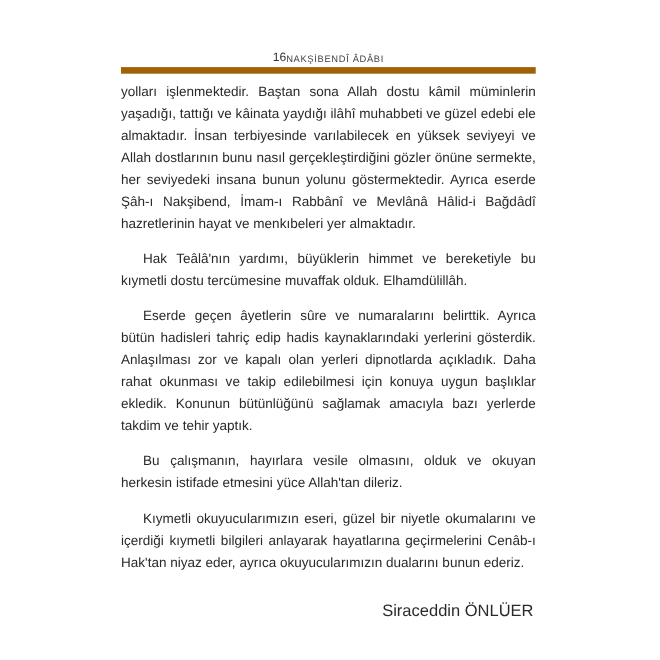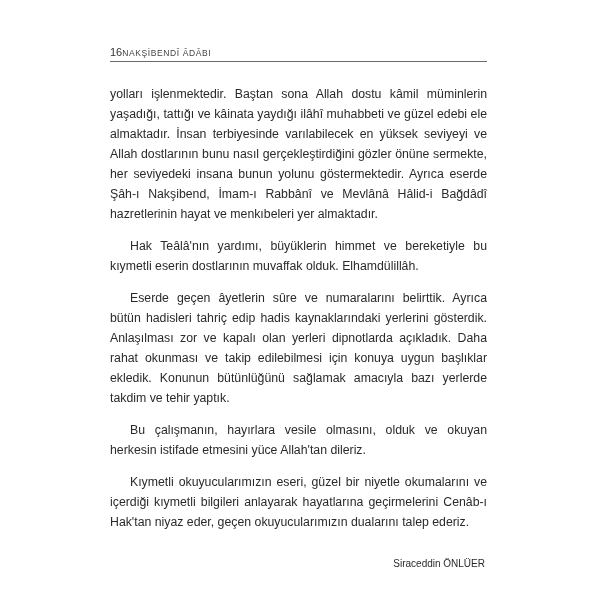--- a/index.html
+++ b/index.html
@@ -2,40 +2,40 @@
 <html><head>
 <meta charset="utf-8">
 <style>
   html, body { margin: 0; padding: 0; background: #ffffff; }
   body { width: 600px; height: 600px; position: relative; overflow: hidden; }
   .page {
     position: absolute; left: 110px; top: 44px; width: 377px;
     font-family: "Liberation Sans", sans-serif; color: #2a2a2a;
   }
   .running-head {
-    display: flex; justify-content: flex-start; align-items: flex-end;
-    border-bottom: 1px solid #a16207; padding-bottom: 3px; height: 14px;
+    display: flex; justify-content: center; align-items: flex-end;
+    border-bottom: 6px solid #a16207; padding-bottom: 3px; height: 14px;
   }
   .page-num { font-size: 11px; color: #333; }
   .book-title { font-size: 8.5px; letter-spacing: 0.6px; color: #444; margin-top: 40px; }
-  .body-text { margin-top: 22px; font-size: 12.3px; line-height: 20px; text-align: justify; }
+  .body-text { margin-top: 6px; font-size: 12.3px; line-height: 20px; text-align: justify; }
   .body-text p { margin: 0 0 12px 0; text-indent: 0; }
   .body-text p.indent { text-indent: 20px; }
   .body-text p.first { margin-bottom: 12px; }
-  .signature { text-align: right; font-size: 10px; margin-top: 26px; padding-right: 2px; }
+  .signature { text-align: right; font-size: 15px; margin-top: 26px; padding-right: 2px; }
 </style>
 </head>
 <body>
 
 <div class="page">
   <div class="running-head">
     <span class="page-num">16</span>
     <span class="book-title">NAKŞİBENDÎ ÂDÂBI</span>
   </div>
   <div class="body-text">
     <p class="first">yolları işlenmektedir. Baştan sona Allah dostu kâmil müminlerin yaşadığı, tattığı ve kâinata yaydığı ilâhî muhabbeti ve güzel edebi ele almaktadır. İnsan terbiyesinde varılabilecek en yüksek seviyeyi ve Allah dostlarının bunu nasıl gerçekleştirdiğini gözler önüne sermekte, her seviyedeki insana bunun yolunu göstermektedir. Ayrıca eserde Şâh-ı Nakşibend, İmam-ı Rabbânî ve Mevlânâ Hâlid-i Bağdâdî hazretlerinin hayat ve menkıbeleri yer almaktadır.</p>
-    <p class="indent">Hak Teâlâ'nın yardımı, büyüklerin himmet ve bereketiyle bu kıymetli eserin dostlarının muvaffak olduk. Elhamdülillâh.</p>
+    <p class="indent">Hak Teâlâ'nın yardımı, büyüklerin himmet ve bereketiyle bu kıymetli dostu tercümesine muvaffak olduk. Elhamdülillâh.</p>
     <p class="indent">Eserde geçen âyetlerin sûre ve numaralarını belirttik. Ayrıca bütün hadisleri tahriç edip hadis kaynaklarındaki yerlerini gösterdik. Anlaşılması zor ve kapalı olan yerleri dipnotlarda açıkladık. Daha rahat okunması ve takip edilebilmesi için konuya uygun başlıklar ekledik. Konunun bütünlüğünü sağlamak amacıyla bazı yerlerde takdim ve tehir yaptık.</p>
     <p class="indent">Bu çalışmanın, hayırlara vesile olmasını, olduk ve okuyan herkesin istifade etmesini yüce Allah'tan dileriz.</p>
-    <p class="indent">Kıymetli okuyucularımızın eseri, güzel bir niyetle okumalarını ve içerdiği kıymetli bilgileri anlayarak hayatlarına geçirmelerini Cenâb-ı Hak'tan niyaz eder, geçen okuyucularımızın dualarını talep ederiz.</p>
+    <p class="indent">Kıymetli okuyucularımızın eseri, güzel bir niyetle okumalarını ve içerdiği kıymetli bilgileri anlayarak hayatlarına geçirmelerini Cenâb-ı Hak'tan niyaz eder, ayrıca okuyucularımızın dualarını bunun ederiz.</p>
   </div>
   <div class="signature">Siraceddin ÖNLÜER</div>
 </div>
 
 </body></html>

